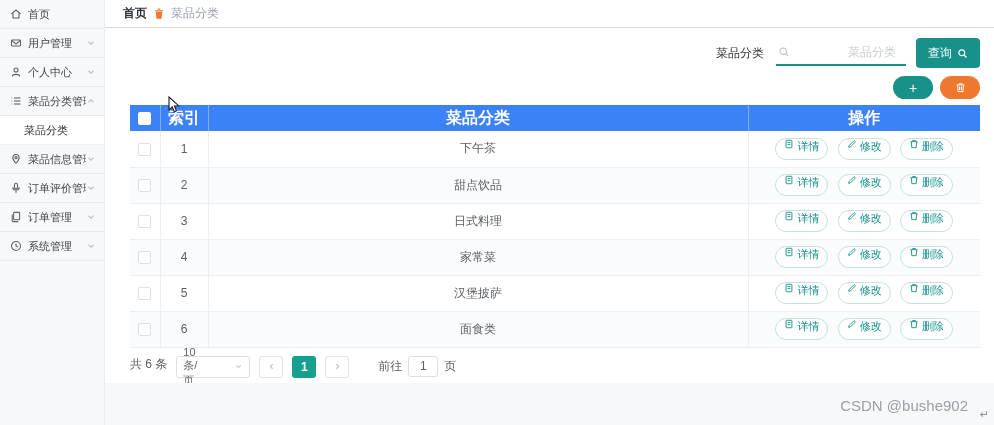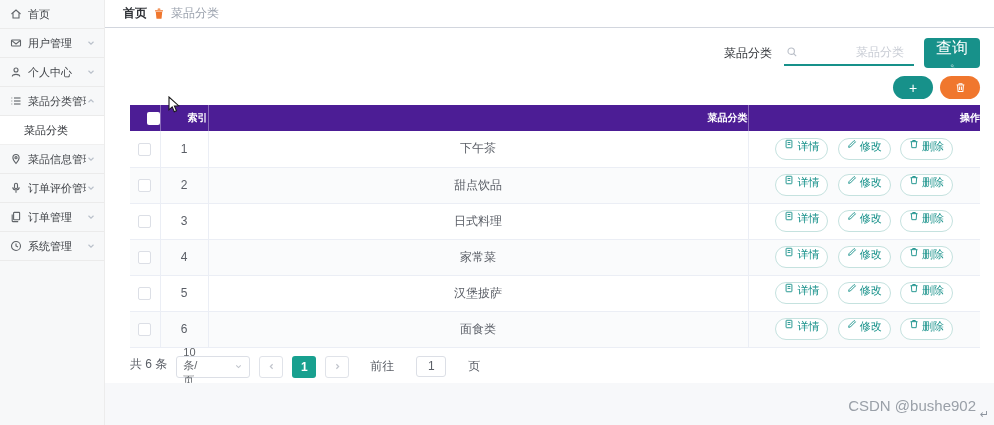--- a/index.html
+++ b/index.html
@@ -49,42 +49,41 @@
   }
   .search-input-wrap .mag { color: #b9bec7; display: flex; flex-shrink: 0; margin-left: 2px; }
   .search-input-wrap input {
     border: none; outline: none; background: transparent; width: 100%;
     text-align: right; padding-right: 10px; font-size: 12px; color: #606266;
     font-family: "Liberation Sans", sans-serif;
   }
   .search-input-wrap input::placeholder { color: #c8ccd4; }
   .query-btn {
     height: 30px; background: #17918a; color: #fff; border: none; border-radius: 4px;
-    font-size: 16px; padding: 0 12px; display: flex; align-items: center; gap: 5px; cursor: pointer;
+    font-size: 12px; padding: 0 12px; display: flex; align-items: center; gap: 5px; cursor: pointer;
     font-family: "Liberation Sans", sans-serif;
-    flex-direction: column;
   }
 
   
   .toolbar-row { display: flex; justify-content: flex-end; align-items: center; gap: 7px; margin: 8px 0 6px; }
   .add-btn {
     width: 40px; height: 23px; border-radius: 12px; background: #17918a; color: #fff;
     border: none; font-size: 14px; line-height: 1; display: flex; align-items: center;
     justify-content: center; cursor: pointer;
   }
   .del-btn {
     width: 40px; height: 23px; border-radius: 12px; background: #f0772e; color: #fff;
     border: none; display: flex; align-items: center; justify-content: center; cursor: pointer;
   }
 
   
   table { width: 100%; border-collapse: collapse; font-size: 12px; table-layout: fixed; }
   thead th {
-    background: #4c1d95; color: #fff; height: 26px; font-weight: bold;
-    font-size: 10px; text-align: right; border-right: 1px solid rgba(255,255,255,0.35);
+    background: #3b82f6; color: #fff; height: 26px; font-weight: bold;
+    font-size: 16px; text-align: center; border-right: 1px solid rgba(255,255,255,0.35);
   }
   thead th:last-child { border-right: none; }
   .col-check { width: 30px; }
   .col-index { width: 48px; }
   .col-act   { width: 232px; }
   tbody td {
     height: 36px; text-align: center; color: #5a5e66;
     border-bottom: 1px solid #ebeef5; border-right: 1px solid #ebeef5;
   }
   tbody td:last-child { border-right: none; }
@@ -110,31 +109,31 @@
   .page-size-select .sel-arrow { color: #c0c4cc; display: flex; }
   .pg-btn {
     width: 24px; height: 22px; border: 1px solid #e0e3e9; border-radius: 3px;
     display: flex; align-items: center; justify-content: center; color: #c0c4cc;
     background: #fff; cursor: pointer;
   }
   .pg-active {
     width: 24px; height: 22px; border-radius: 3px; background: #18a08f; color: #fff;
     display: flex; align-items: center; justify-content: center; font-weight: bold; cursor: pointer;
   }
-  .goto-group { display: flex; align-items: center; gap: 22px; margin-left: 12px; }
+  .goto-group { display: flex; align-items: center; gap: 6px; margin-left: 20px; }
   .goto-input {
     width: 30px; height: 21px; border: 1px solid #dcdfe6; border-radius: 3px;
     text-align: center; font-size: 12px; color: #5a5e66; outline: none;
     font-family: "Liberation Sans", sans-serif;
   }
 
   
   .footer { height: 42px; background: #f7f8fa; position: relative; }
   .watermark {
-    position: absolute; right: 18px; top: 14px;
+    position: absolute; right: 26px; top: 14px;
     color: #9aa0a8; font-size: 15px;
   }
   .return-glyph { position: absolute; right: 5px; bottom: 4px; color: #8d949e; font-size: 11px; }
 
   
   .cursor { position: absolute; left: 168px; top: 96px; z-index: 20; pointer-events: none; }
 </style>
 </head>
 <body>
 

